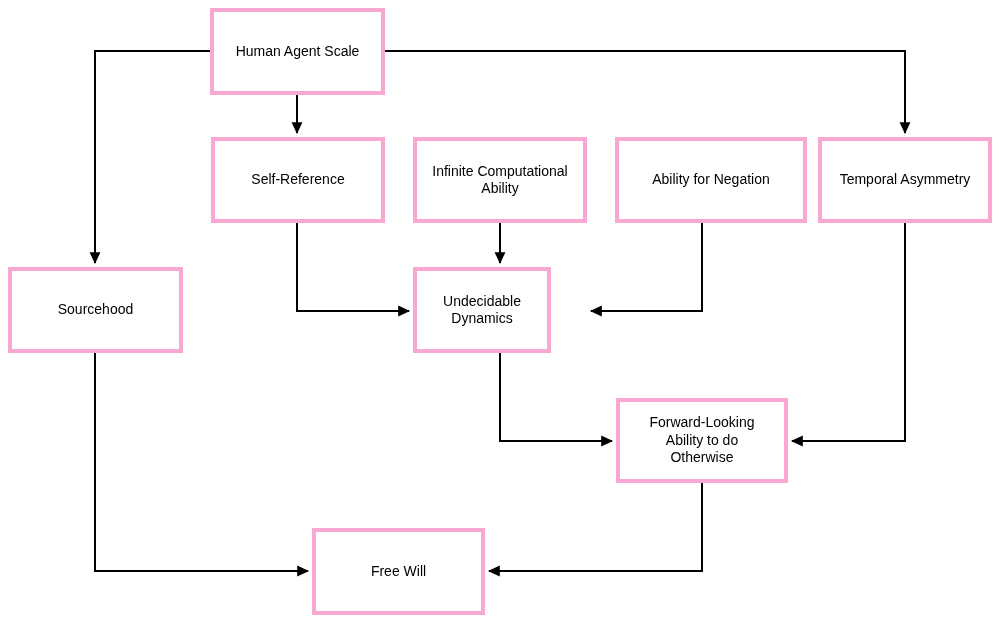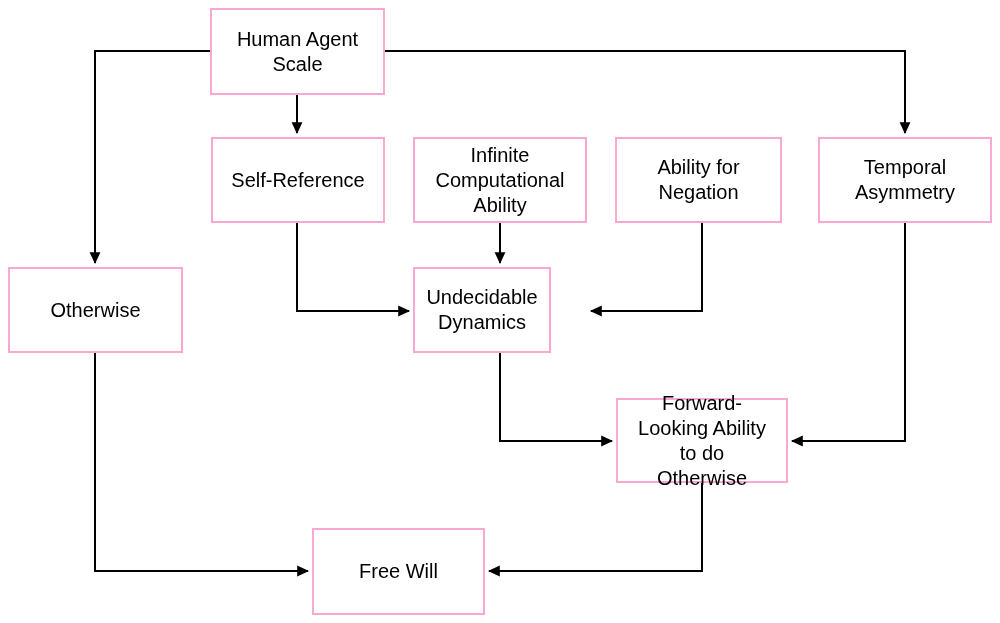--- a/index.html
+++ b/index.html
@@ -24,37 +24,37 @@
     height: 623px;
   }
   .connector-layer polyline {
     fill: none;
     stroke: #000000;
     stroke-width: 2;
   }
   .node {
     position: absolute;
     box-sizing: border-box;
-    border: 2px solid #f9a8d4;
+    border: 4px solid #f9a8d4;
     background: #ffffff;
     display: flex;
     align-items: center;
     justify-content: center;
     text-align: center;
-    font-size: 20px;
+    font-size: 14px;
     line-height: 1.25;
   }
   .node .label {
     display: inline-block;
   }
   
   .node-human-agent-scale   { left: 210px; top: 8px;   width: 175px; height: 87px; }
   .node-self-reference      { left: 211px; top: 137px; width: 174px; height: 86px; }
   .node-infinite-medium     { left: 413px; top: 137px; width: 174px; height: 86px; }
-  .node-ability-negation    { left: 615px; top: 137px; width: 167px; height: 86px; }
+  .node-ability-negation    { left: 615px; top: 137px; width: 192px; height: 86px; }
   .node-temporal-asymmetry  { left: 818px; top: 137px; width: 174px; height: 86px; }
   .node-sourcehood          { left: 8px;   top: 267px; width: 175px; height: 86px; }
   .node-undecidable         { left: 413px; top: 267px; width: 138px; height: 86px; }
   .node-forward-looking     { left: 616px; top: 398px; width: 172px; height: 85px; }
   .node-free-will           { left: 312px; top: 528px; width: 173px; height: 87px; }
   
   .node-undecidable .label     { max-width: 120px; }
   .node-forward-looking .label { max-width: 132px; }
   .node-infinite-medium .label { max-width: 168px; }
 </style>
@@ -95,21 +95,21 @@
 
   <div class="node node-ability-negation">
     <span class="label">Ability for Negation</span>
   </div>
 
   <div class="node node-temporal-asymmetry">
     <span class="label">Temporal Asymmetry</span>
   </div>
 
   <div class="node node-sourcehood">
-    <span class="label">Otherwise</span>
+    <span class="label">Sourcehood</span>
   </div>
 
   <div class="node node-undecidable">
     <span class="label">Undecidable Dynamics</span>
   </div>
 
   <div class="node node-forward-looking">
     <span class="label">Forward-Looking Ability to do Otherwise</span>
   </div>
 

